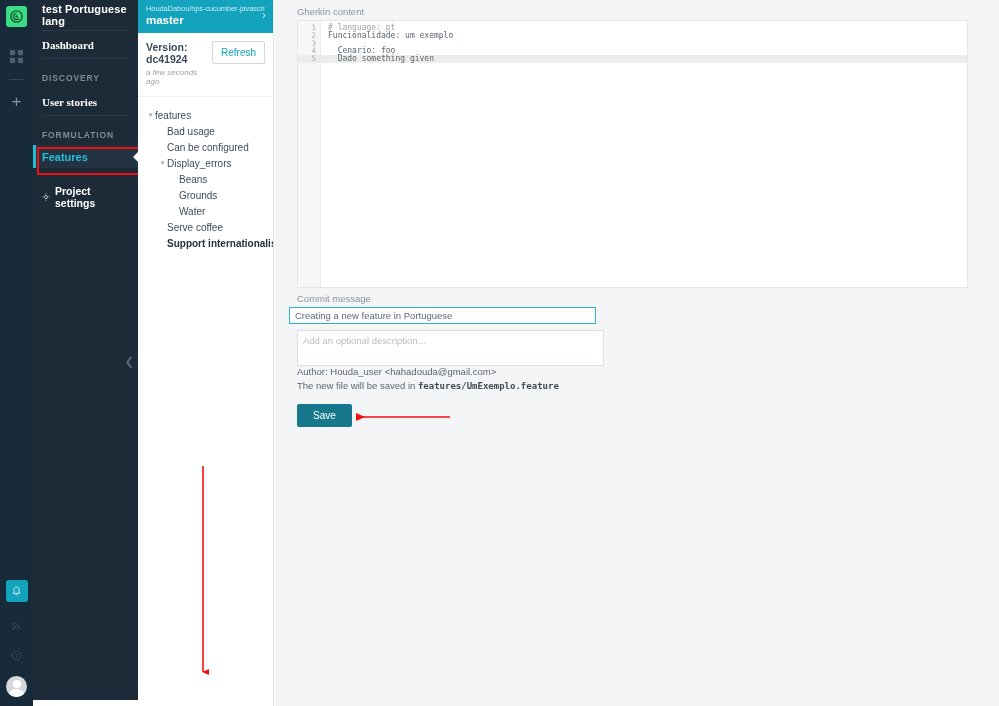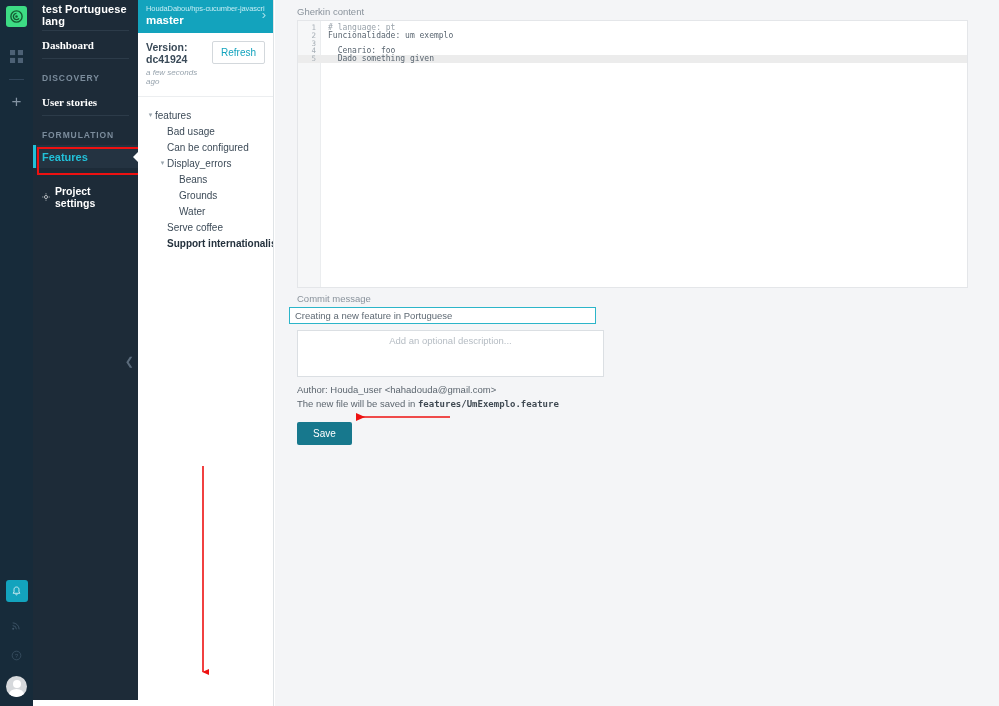--- a/index.html
+++ b/index.html
@@ -379,36 +379,34 @@
     font-size: 9.5px;
     padding: 0 5px;
     font-family: "Liberation Sans", sans-serif;
     outline: none;
   }
   .commit-desc {
     display: block;
     margin-left: 22px;
     margin-top: 6px;
     width: 307px;
-    height: 47px;
+    height: 36px;
     box-sizing: border-box;
     border: 1px solid #dbdfe3;
     background: #ffffff;
     color: #5f6a74;
     font-size: 9.5px;
-    padding: 4px 13px;
+    padding: 4px 5px;
     resize: none;
     font-family: "Liberation Sans", sans-serif;
     outline: none;
-    text-align: center;
   }
   .commit-desc::placeholder { color: #b5bcc3; }
   .meta-line {
     margin-left: 22px;
-    margin-top: 7px;
     font-size: 9.5px;
     color: #5c666f;
   }
   .meta-line.second { margin-top: 3px; }
   .meta-mono {
     font-family: "DejaVu Sans Mono", monospace;
     font-weight: bold;
     font-size: 9px;
     color: #404a53;
   }

